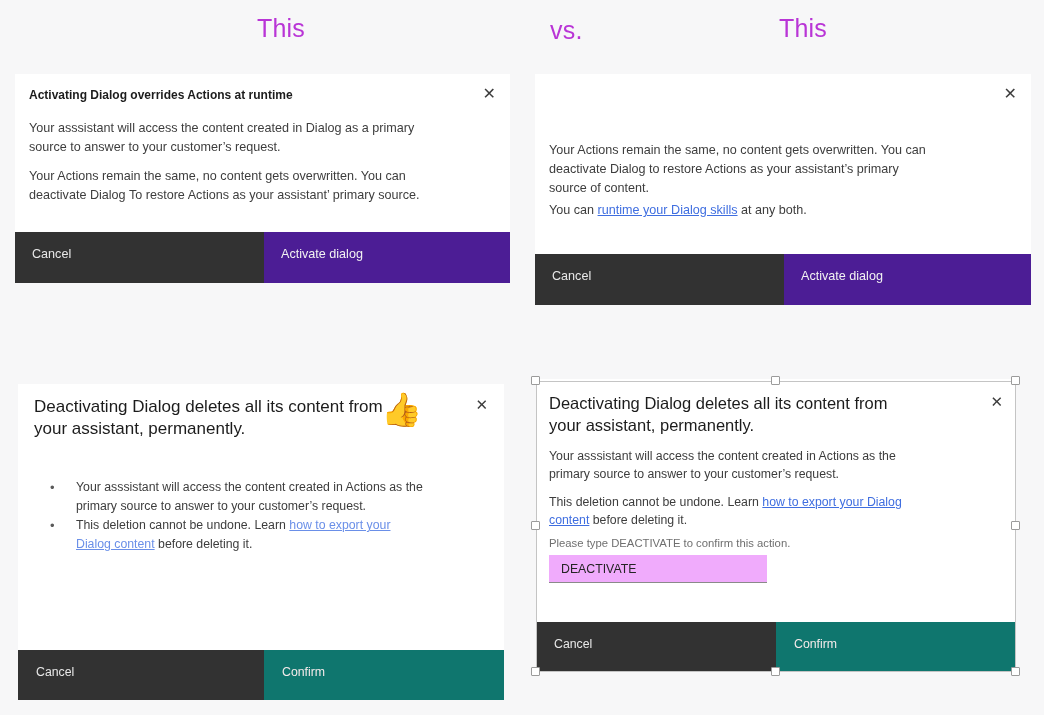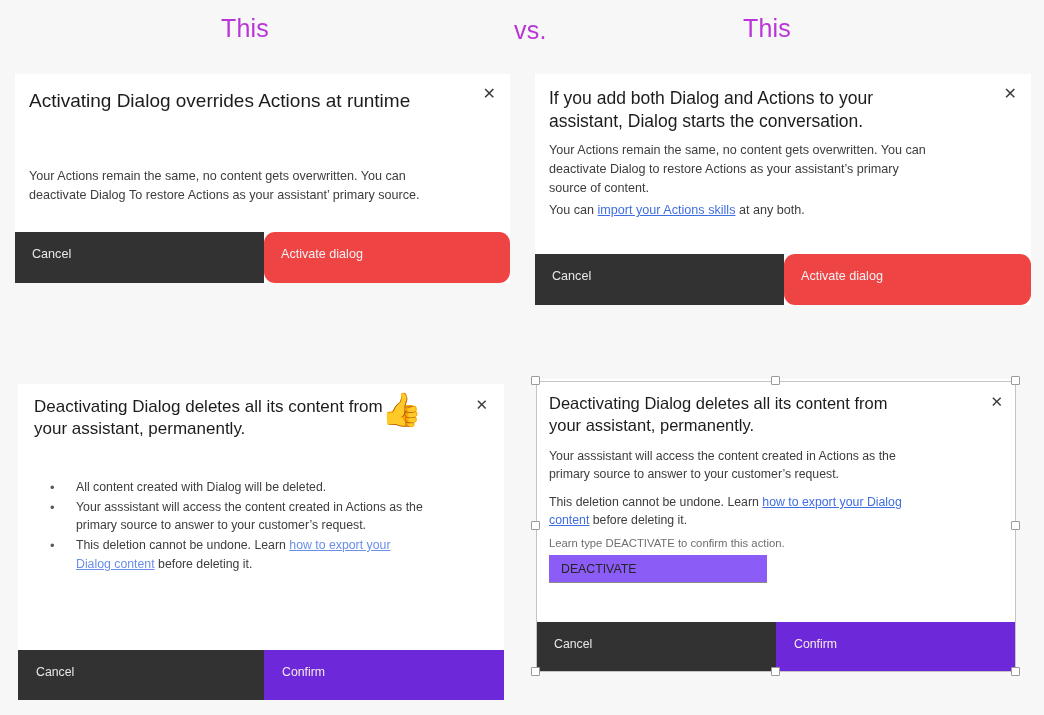--- a/index.html
+++ b/index.html
@@ -20,20 +20,21 @@
   }
 
   
   .header-label {
     position: absolute;
     color: #b935d6;
     font-size: 25px;
     font-weight: 400;
     letter-spacing: 0.2px;
     white-space: nowrap;
+    margin-left: 36px;
   }
   #hdr-left  { left: 221px; top: 14px; }
   #hdr-vs    { left: 514px; top: 16px; }
   #hdr-right { left: 743px; top: 14px; }
 
   
   .modal {
     position: absolute;
     background: #ffffff;
     display: flex;
@@ -86,30 +87,30 @@
   }
   .btn {
     display: flex;
     align-items: flex-start;
     border: none;
     cursor: pointer;
     font-family: "Liberation Sans", sans-serif;
     text-align: left;
   }
   .btn-cancel  { background: #323232; color: #e8e8e8; }
-  .btn-primary { background: #ef4444; color: #f2f2f2; border-radius: 11px; }
-  .btn-danger  { background: #6d28d9; color: #f4eaea; }
+  .btn-primary { background: #4c1d95; color: #f2f2f2; }
+  .btn-danger  { background: #0f766e; color: #f4eaea; }
 
   
   .field-label {
     color: #6f6f6f;
     display: block;
   }
   .text-input {
-    background: #8b5cf6;
+    background: #f0abfc;
     border: none;
     border-bottom: 1px solid #8a8a8a;
     color: #242424;
     font-family: "Liberation Sans", sans-serif;
     display: flex;
     align-items: center;
   }
 
   
   .bullets { list-style: none; }
@@ -121,21 +122,21 @@
     content: "\2022";
     position: absolute;
     color: #5a5a5a;
   }
 
   
   #modal-activate-left {
     left: 15px; top: 74px; width: 495px; height: 209px;
   }
   #modal-activate-left .modal-title {
-    position: absolute; left: 14px; top: 14px; font-size: 19px;
+    position: absolute; left: 14px; top: 14px; font-size: 12px; font-weight: bold;
   }
   #modal-activate-left .modal-close { right: 14px; top: 12px; font-size: 16px; }
   #modal-activate-left .p1 { position: absolute; left: 14px; top: 45px; width: 400px; font-size: 12.6px; }
   #modal-activate-left .p2 { position: absolute; left: 14px; top: 93px; width: 400px; font-size: 12.6px; }
   #modal-activate-left .modal-footer { height: 51px; }
   #modal-activate-left .btn { height: 51px; font-size: 12.6px; padding: 15px 0 0 17px; }
   #modal-activate-left .btn-cancel  { width: 249px; }
   #modal-activate-left .btn-primary { width: 246px; }
 
   
@@ -229,67 +230,66 @@
 <div class="canvas">
 
   <div class="header-label" id="hdr-left">This</div>
   <div class="header-label" id="hdr-vs">vs.</div>
   <div class="header-label" id="hdr-right">This</div>
 
   <div class="modal" id="modal-activate-left">
     <div class="modal-body">
       <div class="modal-title">Activating Dialog overrides Actions at runtime</div>
       <div class="modal-close">✕</div>
+      <div class="modal-text p1">Your asssistant will access the content created in Dialog as a primary source to answer to your customer’s request.</div>
       <div class="modal-text p2">Your Actions remain the same, no content gets overwritten. You can deactivate Dialog To restore Actions as your assistant’ primary source.</div>
     </div>
     <div class="modal-footer">
       <button class="btn btn-cancel">Cancel</button>
       <button class="btn btn-primary">Activate dialog</button>
     </div>
   </div>
 
   <div class="modal" id="modal-activate-right">
     <div class="modal-body">
-      <div class="modal-title">If you add both Dialog and Actions to your assistant, Dialog starts the conversation.</div>
       <div class="modal-close">✕</div>
       <div class="modal-text p1">Your Actions remain the same, no content gets overwritten. You can deactivate Dialog to restore Actions as your assistant’s primary source of content.</div>
-      <div class="modal-text p2"><span>You can </span><a class="link">import your Actions skills</a><span> at any both.</span></div>
+      <div class="modal-text p2"><span>You can </span><a class="link">runtime your Dialog skills</a><span> at any both.</span></div>
     </div>
     <div class="modal-footer">
       <button class="btn btn-cancel">Cancel</button>
       <button class="btn btn-primary">Activate dialog</button>
     </div>
   </div>
 
   <div class="modal" id="modal-deactivate-left">
     <div class="modal-body">
       <div class="modal-title">Deactivating Dialog deletes all its content from your assistant, permanently.</div>
       <div class="modal-close">✕</div>
       <ul class="bullets">
-        <li>All content created with Dialog will be deleted.</li>
         <li>Your asssistant will access the content created in Actions as the primary source to answer to your customer’s request.</li>
         <li><span>This deletion cannot be undone. Learn </span><a class="link-soft">how to export your Dialog content</a><span> before deleting it.</span></li>
       </ul>
 
     </div>
     <div class="modal-footer">
       <button class="btn btn-cancel">Cancel</button>
       <button class="btn btn-danger">Confirm</button>
     </div>
   </div>
 
   <div id="thumbs-up-emoji">👍</div>
 
   <div class="modal" id="modal-deactivate-right">
     <div class="modal-body">
       <div class="modal-title">Deactivating Dialog deletes all its content from your assistant, permanently.</div>
       <div class="modal-close">✕</div>
       <div class="modal-text p1">Your asssistant will access the content created in Actions as the primary source to answer to your customer’s request.</div>
       <div class="modal-text p2"><span>This deletion cannot be undone. Learn </span><a class="link">how to export your Dialog content</a><span> before deleting it.</span></div>
-      <label class="field-label">Learn type DEACTIVATE to confirm this action.</label>
+      <label class="field-label">Please type DEACTIVATE to confirm this action.</label>
       <div class="text-input">DEACTIVATE</div>
     </div>
     <div class="modal-footer">
       <button class="btn btn-cancel">Cancel</button>
       <button class="btn btn-danger">Confirm</button>
     </div>
   </div>
 
   <div id="selection-frame"></div>
   <div class="sel-handle" style="left:531px; top:376px;"></div>

